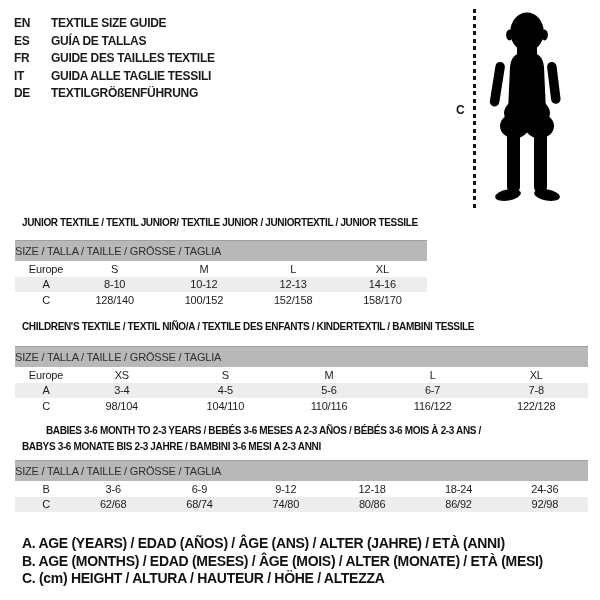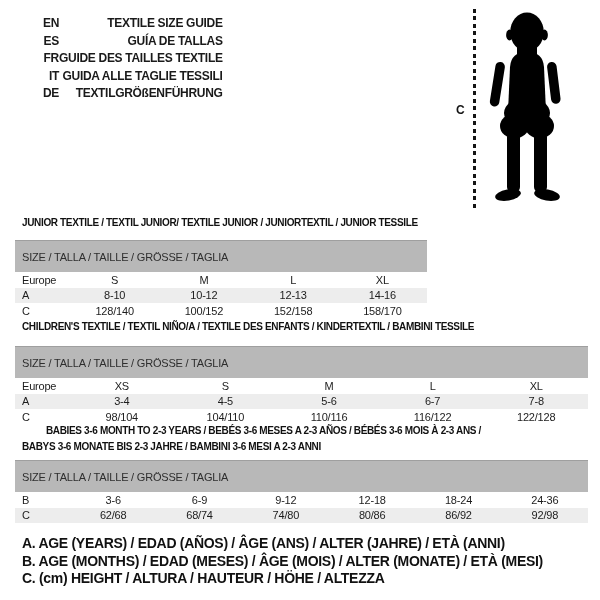--- a/index.html
+++ b/index.html
@@ -2,47 +2,47 @@
 <html><head>
 <meta charset="utf-8">
 <style>
   html,body{margin:0;padding:0;background:#fff;}
   #canvas{
     position:relative;width:600px;height:600px;background:var(--bg,#fff);
     font-family:"Liberation Sans", sans-serif;color:var(--text,#1a1a1a);
     overflow:hidden;
   }
   
-  .lang-block{position:absolute;left:22px;top:15px;text-align:right;}
+  .lang-block{position:absolute;left:14px;top:15px;}
   .lang-row{display:grid;grid-template-columns:37px auto;line-height:17.5px;
     font-size:12px;font-weight:bold;letter-spacing:-0.3px;white-space:nowrap;}
   
   .measure-line{position:absolute;left:473px;top:9px;width:3px;height:199px;
     background:repeating-linear-gradient(to bottom,#141414 0 4px,transparent 4px 7.5px);}
   .measure-label{position:absolute;left:456px;top:103px;font-size:12px;
     font-weight:bold;color:#141414;}
   .baby-wrap{position:absolute;left:480px;top:9px;width:92px;height:198px;}
   .baby-wrap svg{display:block;width:100%;height:100%;}
   
   .section-title{position:absolute;left:22px;font-size:10px;font-weight:bold;
     letter-spacing:-0.35px;white-space:nowrap;color:#111;line-height:16px;}
   
   .size-table{position:absolute;left:15px;font-size:11px;letter-spacing:-0.2px;color:#1c1c1c;}
   .t1{width:412px;}
   .t2,.t3{width:573px;}
-  .thead{height:32px;background:var(--header-bar,#b8b8b8);border-top:1px solid #9f9f9f;
-    display:flex;align-items:center;padding-left:7px;box-sizing:border-box;
+  .thead{height:21px;background:var(--header-bar,#b8b8b8);border-top:1px solid #9f9f9f;
+    display:flex;align-items:center;box-sizing:border-box;
     color:#2e2e2e;white-space:nowrap;}
   .trow{display:grid;height:15.5px;align-items:center;}
   .t1 .trow{grid-template-columns:55px repeat(4,1fr);}
   .t2 .trow{grid-template-columns:55px repeat(5,1fr);}
   .t3 .trow{grid-template-columns:55px repeat(6,1fr);}
   .size-table .trow:nth-child(3){background:var(--stripe,#ededed);}
   .cell{text-align:center;white-space:nowrap;}
-  .cell.label{text-align:left;padding-left:7px;}
+  .cell.label{text-align:center;padding-left:7px;}
   
   .legend{position:absolute;left:22px;top:535px;}
   .legend-line{font-size:14px;font-weight:bold;letter-spacing:-0.3px;
     line-height:17.5px;white-space:nowrap;color:#111;}
 </style>
 </head>
 <body>
 
 <div id="canvas" style="--bg: #ffffff; --text: #1a1a1a; --header-bar: #b8b8b8; --stripe: #ededed;">
 

